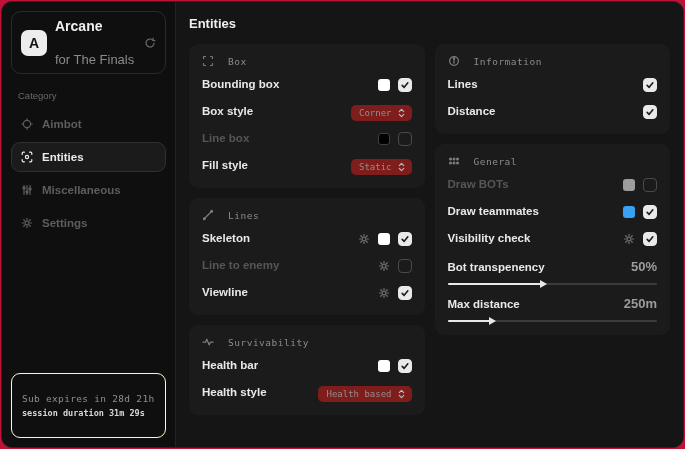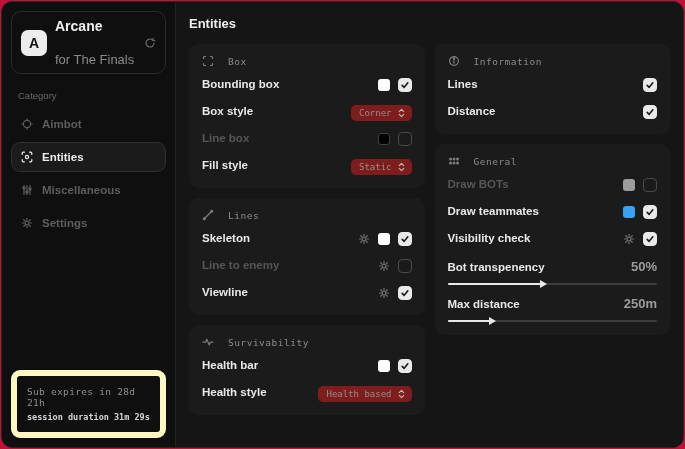--- a/index.html
+++ b/index.html
@@ -22,22 +22,22 @@
     font-weight:bold;display:flex;align-items:center;justify-content:center;font-size:14px;}
   .app-meta{display:flex;flex-direction:column;}
   .app-title{font-size:14px;font-weight:bold;color:#efefef;}
   .app-sub{font-size:13px;color:#8a8a8a;margin-top:18px;}
   .header-action{margin-left:auto;color:#6a6a6a;display:flex;cursor:pointer;}
   .category{font-size:9.5px;color:#696969;margin:16px 0 8px 7px;}
   .nav-item{display:flex;align-items:center;gap:9px;padding:8px 9px;border-radius:9px;
     color:#5d5d5d;font-size:11.5px;margin-bottom:3px;border:1px solid transparent;cursor:pointer;font-weight:bold;}
   .nav-item.active{background:#1b1b1b;border-color:#303030;color:#ebebeb;}
   .nav-item .icon{display:flex;}
-  .side-footer{position:absolute;left:9px;right:9px;bottom:9px;border:6px solid #fef9c3;
-    border-radius:9px;padding:10px 10px;font-family:"DejaVu Sans Mono",monospace;}
+  .side-footer{position:absolute;left:9px;right:9px;bottom:9px;border:1px solid #fef9c3;
+    border-radius:9px;padding:19px 10px;font-family:"DejaVu Sans Mono",monospace;}
   .footer-line1{font-size:9.5px;color:#8f8f8f;letter-spacing:.3px;}
   .footer-line2{font-size:8.5px;color:#d6d6d6;font-weight:bold;margin-top:4px;}
   
   .main{flex:1;background:#151515;padding:14px 13px;box-sizing:border-box;overflow:hidden;}
   .page-title{font-size:13px;font-weight:bold;color:#f0f0f0;}
   .columns{display:flex;gap:10px;margin-top:13px;align-items:flex-start;}
   .col{flex:1;display:flex;flex-direction:column;gap:10px;min-width:0;}
   .card{background:#1b1b1b;border-radius:9px;padding:11px 13px 13px 13px;}
   .card-header{display:flex;align-items:center;gap:14px;
     font-family:"DejaVu Sans Mono",monospace;font-size:9.5px;color:#8b8b8b;letter-spacing:.5px;}

